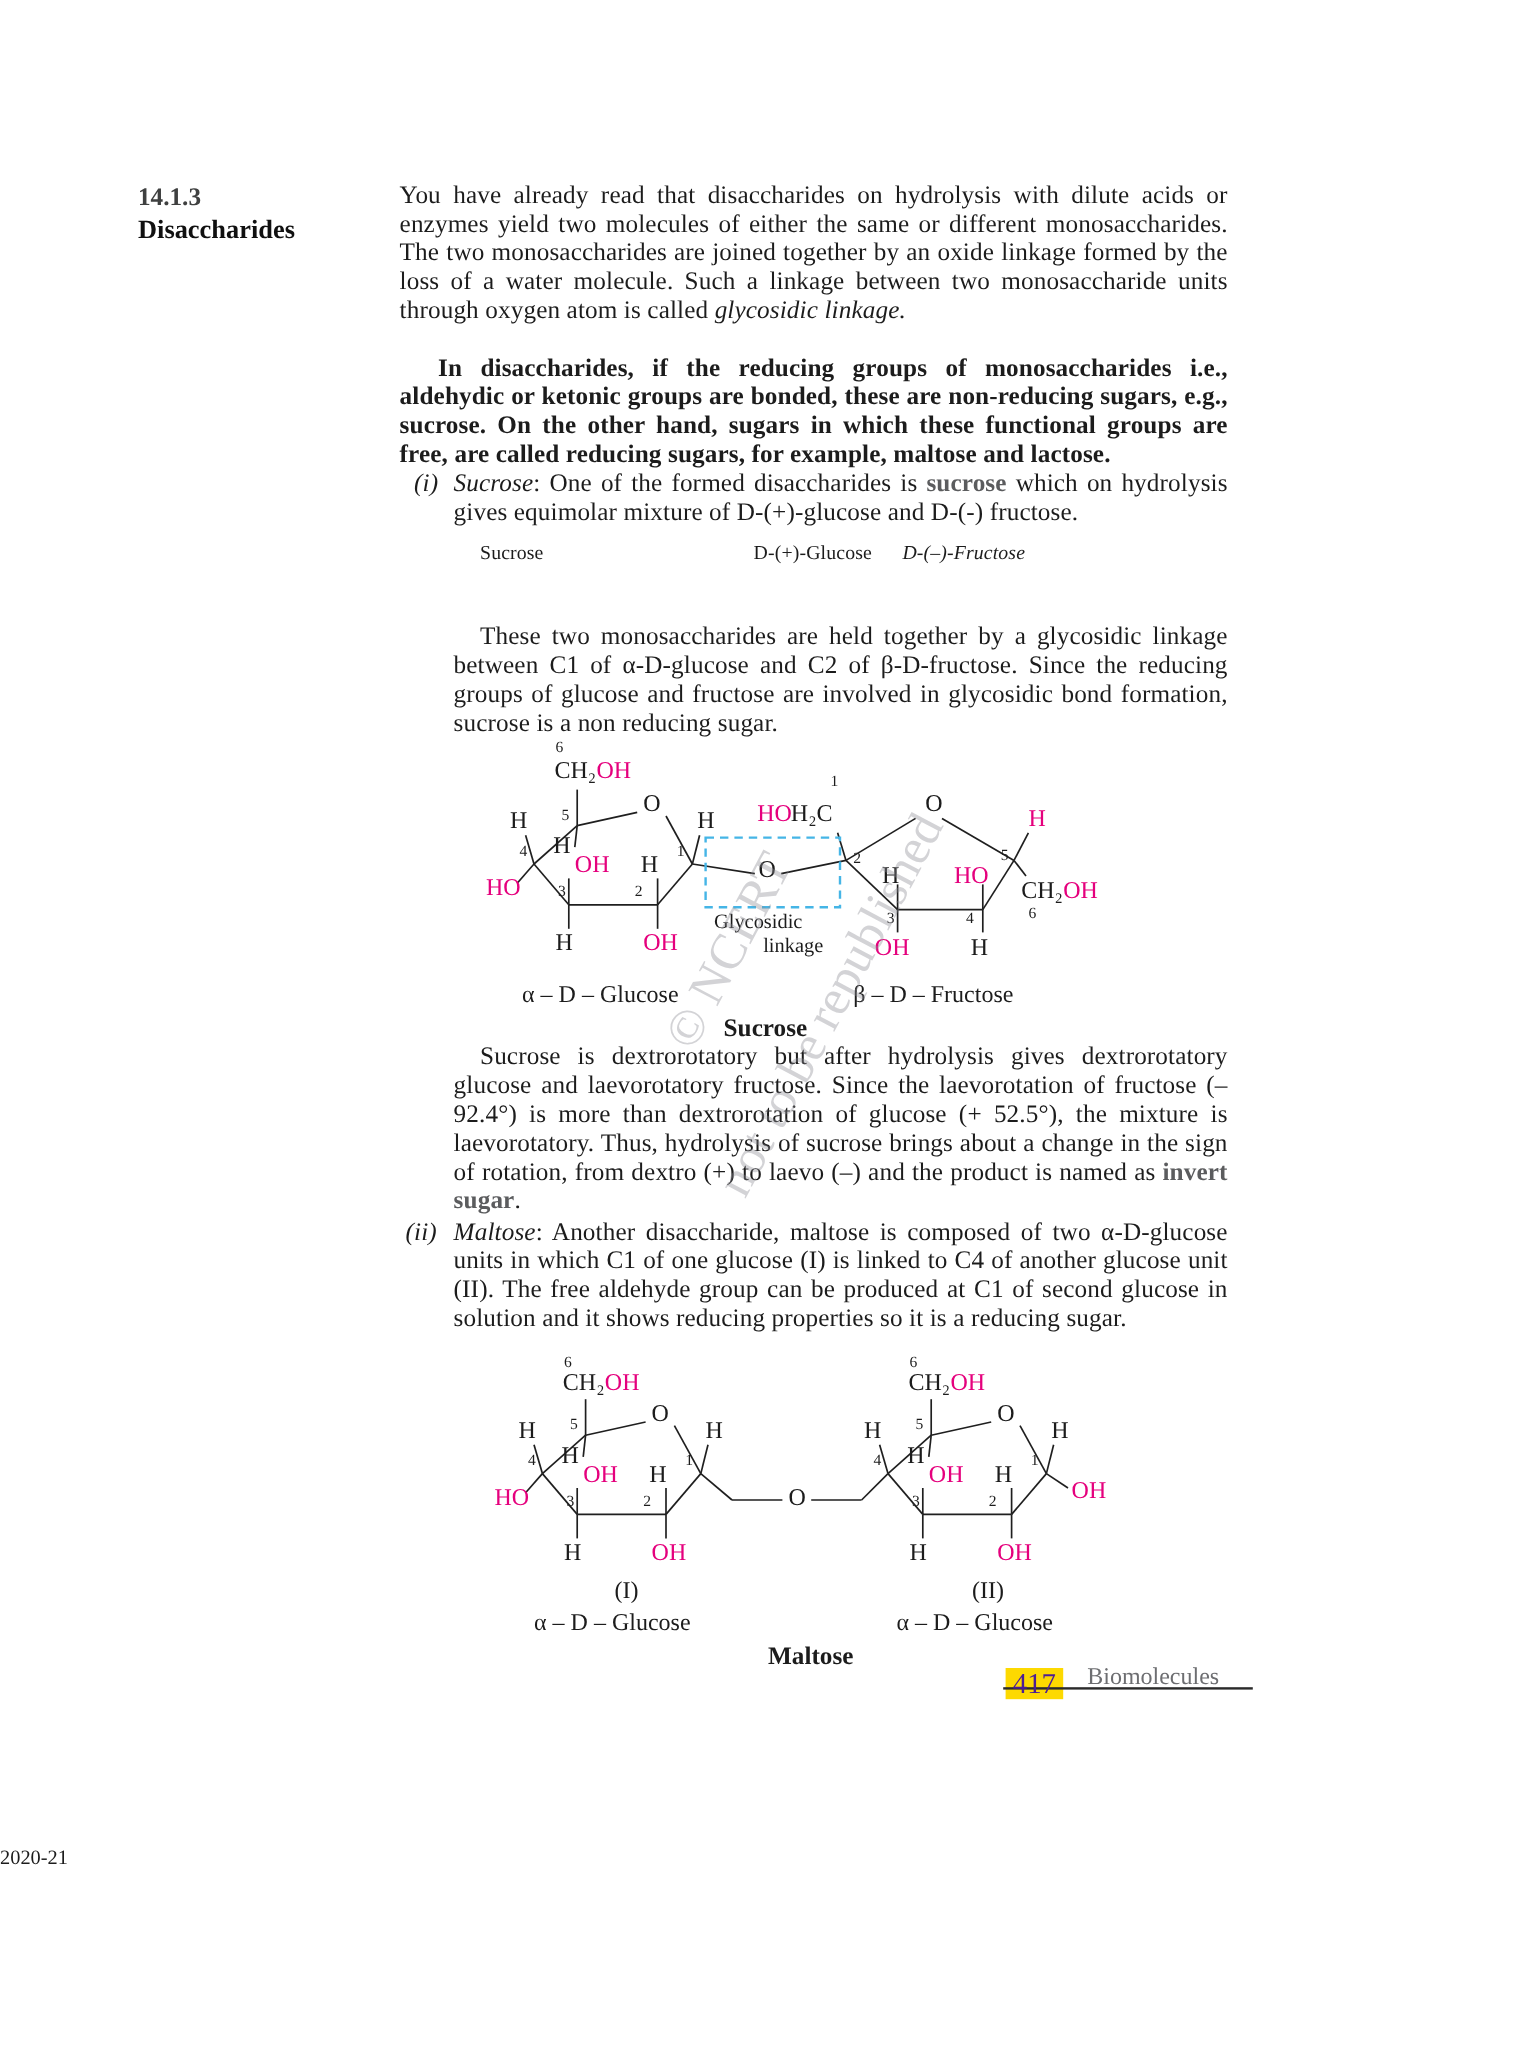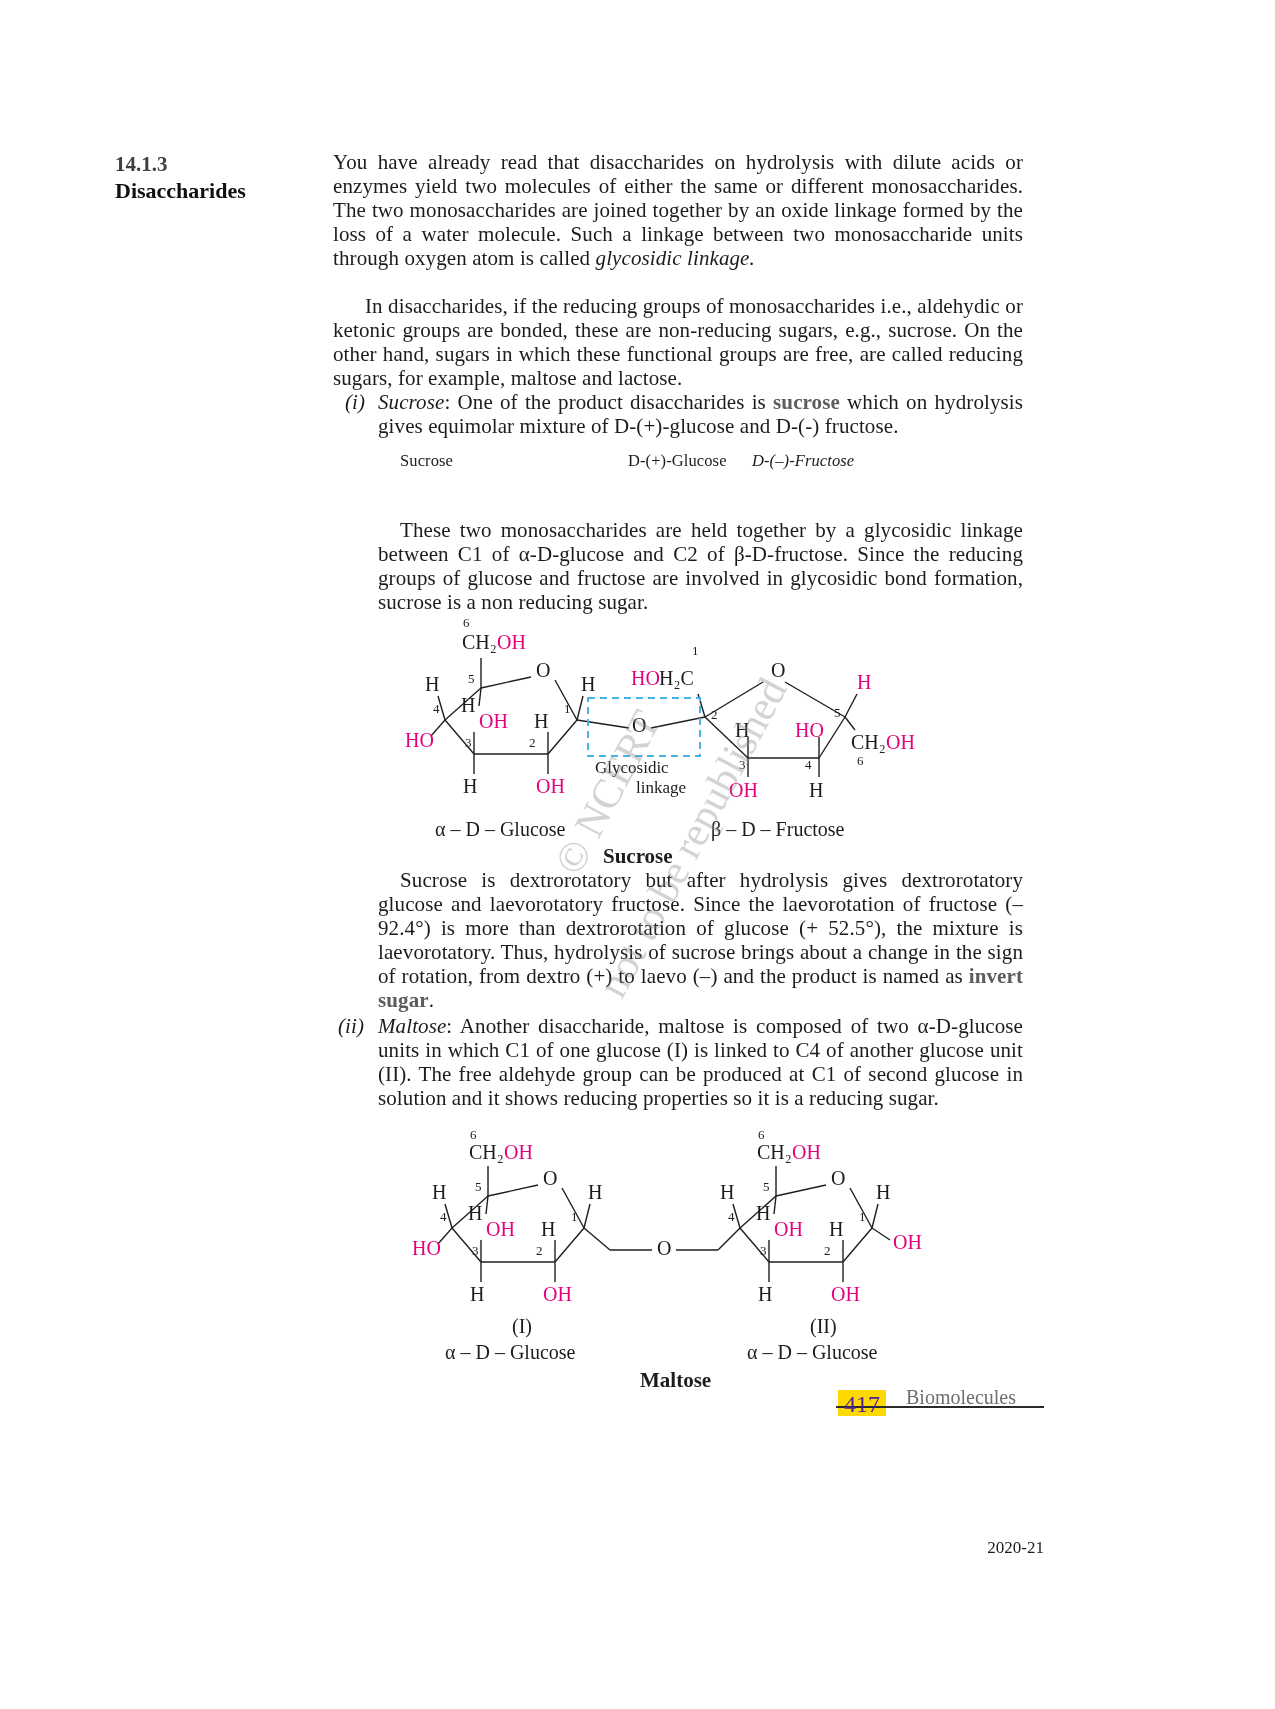--- a/index.html
+++ b/index.html
@@ -12,21 +12,21 @@
   html,body{margin:0;padding:0;background:#ffffff;}
   .page{
     position:relative;width:1044px;height:1709px;background:#ffffff;overflow:hidden;
     font-family:"Liberation Serif","DejaVu Serif",serif;color:var(--ink);
   }
   .corner-box{position:absolute;left:1128px;top:8px;width:36px;height:36px;border:2px solid #1a1a1a;background:#fff;}
   .sec-num{position:absolute;left:115px;top:152px;font-weight:bold;font-size:21px;color:#3f4040;}
   .sec-title{position:absolute;left:115px;top:178px;font-weight:bold;font-size:22px;color:#101010;}
   .body-col{position:absolute;left:333px;top:150px;width:690px;}
   .blk{position:absolute;left:0;width:690px;margin:0;font-size:21px;line-height:24px;text-align:justify;letter-spacing:0.1px;color:var(--ink);}
-  .indent{text-indent:32px;}
+  .indent{text-indent:32px;font-weight:bold;}
   .hang{padding-left:45px;width:645px;}
   .pind{text-indent:22px;}
   .marker{position:absolute;left:12px;top:0;font-style:italic;text-indent:0;}
   .key{font-weight:bold;color:var(--keygray);}
   i{font-style:italic;}
   
   .eq{left:67px;width:580px;text-align:left;font-size:20px;line-height:26px;}
   .eq-row{white-space:nowrap;}
   .arrow{display:inline-block;width:52px;height:2px;background:var(--ink);position:relative;vertical-align:middle;margin:0 12px 4px 12px;}
   .arrow::after{content:'';position:absolute;right:-2px;top:-4.5px;border-left:11px solid var(--ink);border-top:5px solid transparent;border-bottom:5px solid transparent;}
@@ -49,21 +49,21 @@
     display:flex;flex-direction:column;align-items:center;justify-content:center;gap:48px;
     transform:rotate(-62deg);color:rgba(140,140,148,0.38);font-size:42px;
     z-index:5;pointer-events:none;white-space:nowrap;
   }
   
   .pagenum-highlight{position:absolute;left:838px;top:1390px;width:48px;height:26px;background:var(--yellow);}
   .footer-rule{position:absolute;left:836px;top:1406px;width:318px;height:2px;background:#2a2a2a;}
   .pagenum{position:absolute;left:844px;top:1391px;font-size:24px;color:#4c1d95;}
   .chapter{position:absolute;left:906px;top:1386px;font-size:20px;color:#6d6e71;}
   .side-tab{position:absolute;left:1150px;top:1390px;width:5px;height:148px;background:var(--yellow);}
-  .bottom-code{position:absolute;left:0;top:1538px;width:100%;text-align:right;font-size:17px;color:var(--ink);}
+  .bottom-code{position:absolute;left:0;top:1538px;width:100%;text-align:left;font-size:17px;color:var(--ink);}
 </style>
 </head>
 <body>
 
 <div class="page">
 
   <div class="corner-box"></div>
 
   <div class="sec-num">14.1.3</div>
   <div class="sec-title">Disaccharides</div>
@@ -73,21 +73,21 @@
     <div>not to be republished</div>
   </div>
 
   <div class="body-col">
 
     <p class="blk" style="top:0;"><span>You have already read that disaccharides on hydrolysis with dilute acids or enzymes yield two molecules of either the same or different monosaccharides. The two monosaccharides are joined together by an oxide linkage formed by the loss of a water molecule. Such a linkage between two monosaccharide units through oxygen atom is called </span><i>glycosidic linkage.</i></p>
 
     <p class="blk indent" style="top:144px;">In disaccharides, if the reducing groups of monosaccharides i.e., aldehydic or ketonic groups are bonded, these are non-reducing sugars, e.g., sucrose. On the other hand, sugars in which these functional groups are free, are called reducing sugars, for example, maltose and lactose.</p>
 
     <div class="blk hang" style="top:240px;">
-      <span class="marker" style="left:12px;">(i)</span><i>Sucrose</i><span>: One of the product disaccharides is </span><span class="key">sucrose</span><span> which on hydrolysis gives equimolar mixture of D-(+)-glucose and D-(-) fructose.</span>
+      <span class="marker" style="left:12px;">(i)</span><i>Sucrose</i><span>: One of the formed disaccharides is </span><span class="key">sucrose</span><span> which on hydrolysis gives equimolar mixture of D-(+)-glucose and D-(-) fructose.</span>
     </div>
 
     <div class="blk eq" style="top:293px;">
       <div class="eq-labels">
         <span style="left:0;">Sucrose</span>
         <span style="left:228px;">D-(+)-Glucose</span>
         <span style="left:352px;font-style:italic;">D-(–)-Fructose</span>
       </div>
     </div>
 

